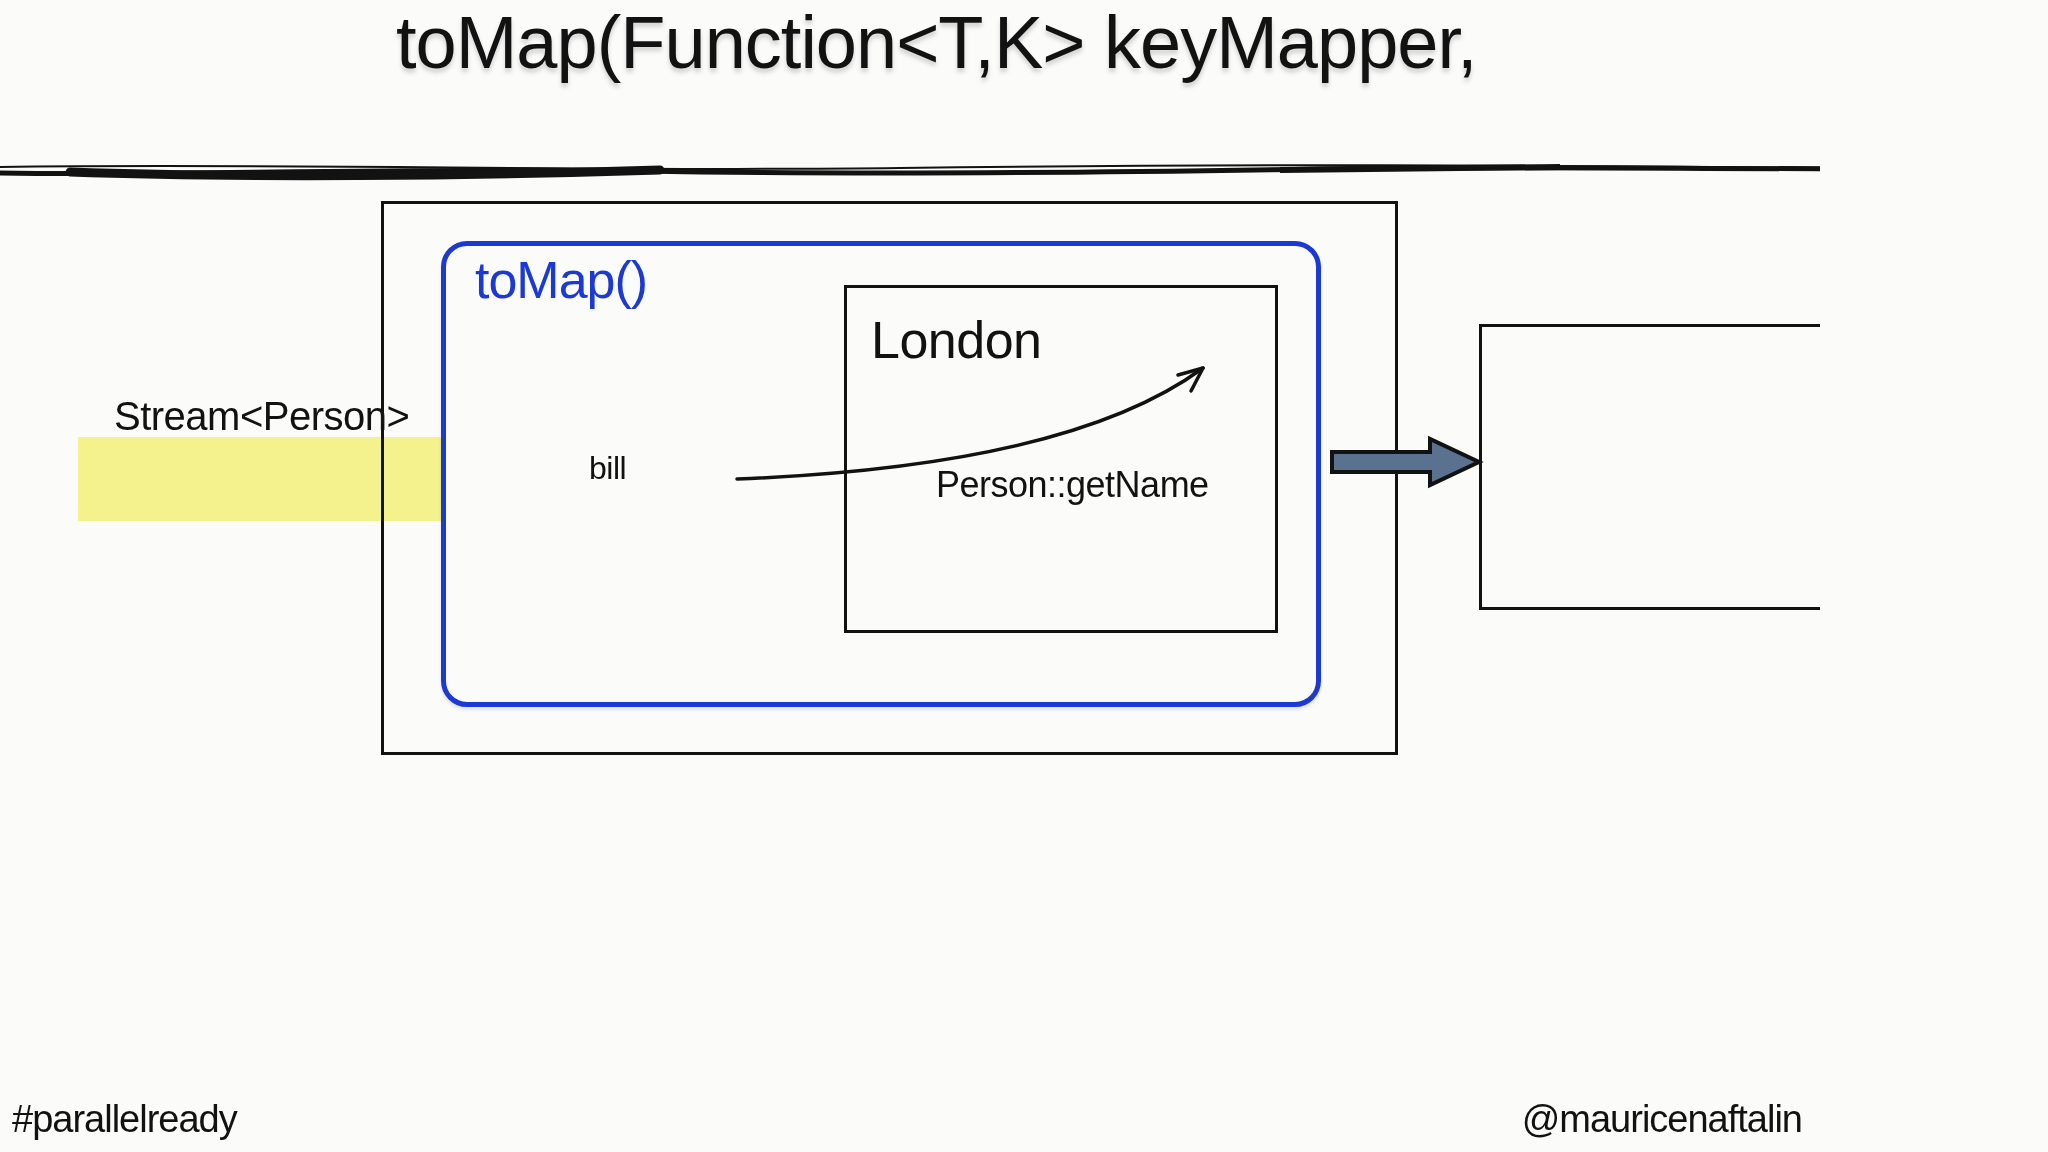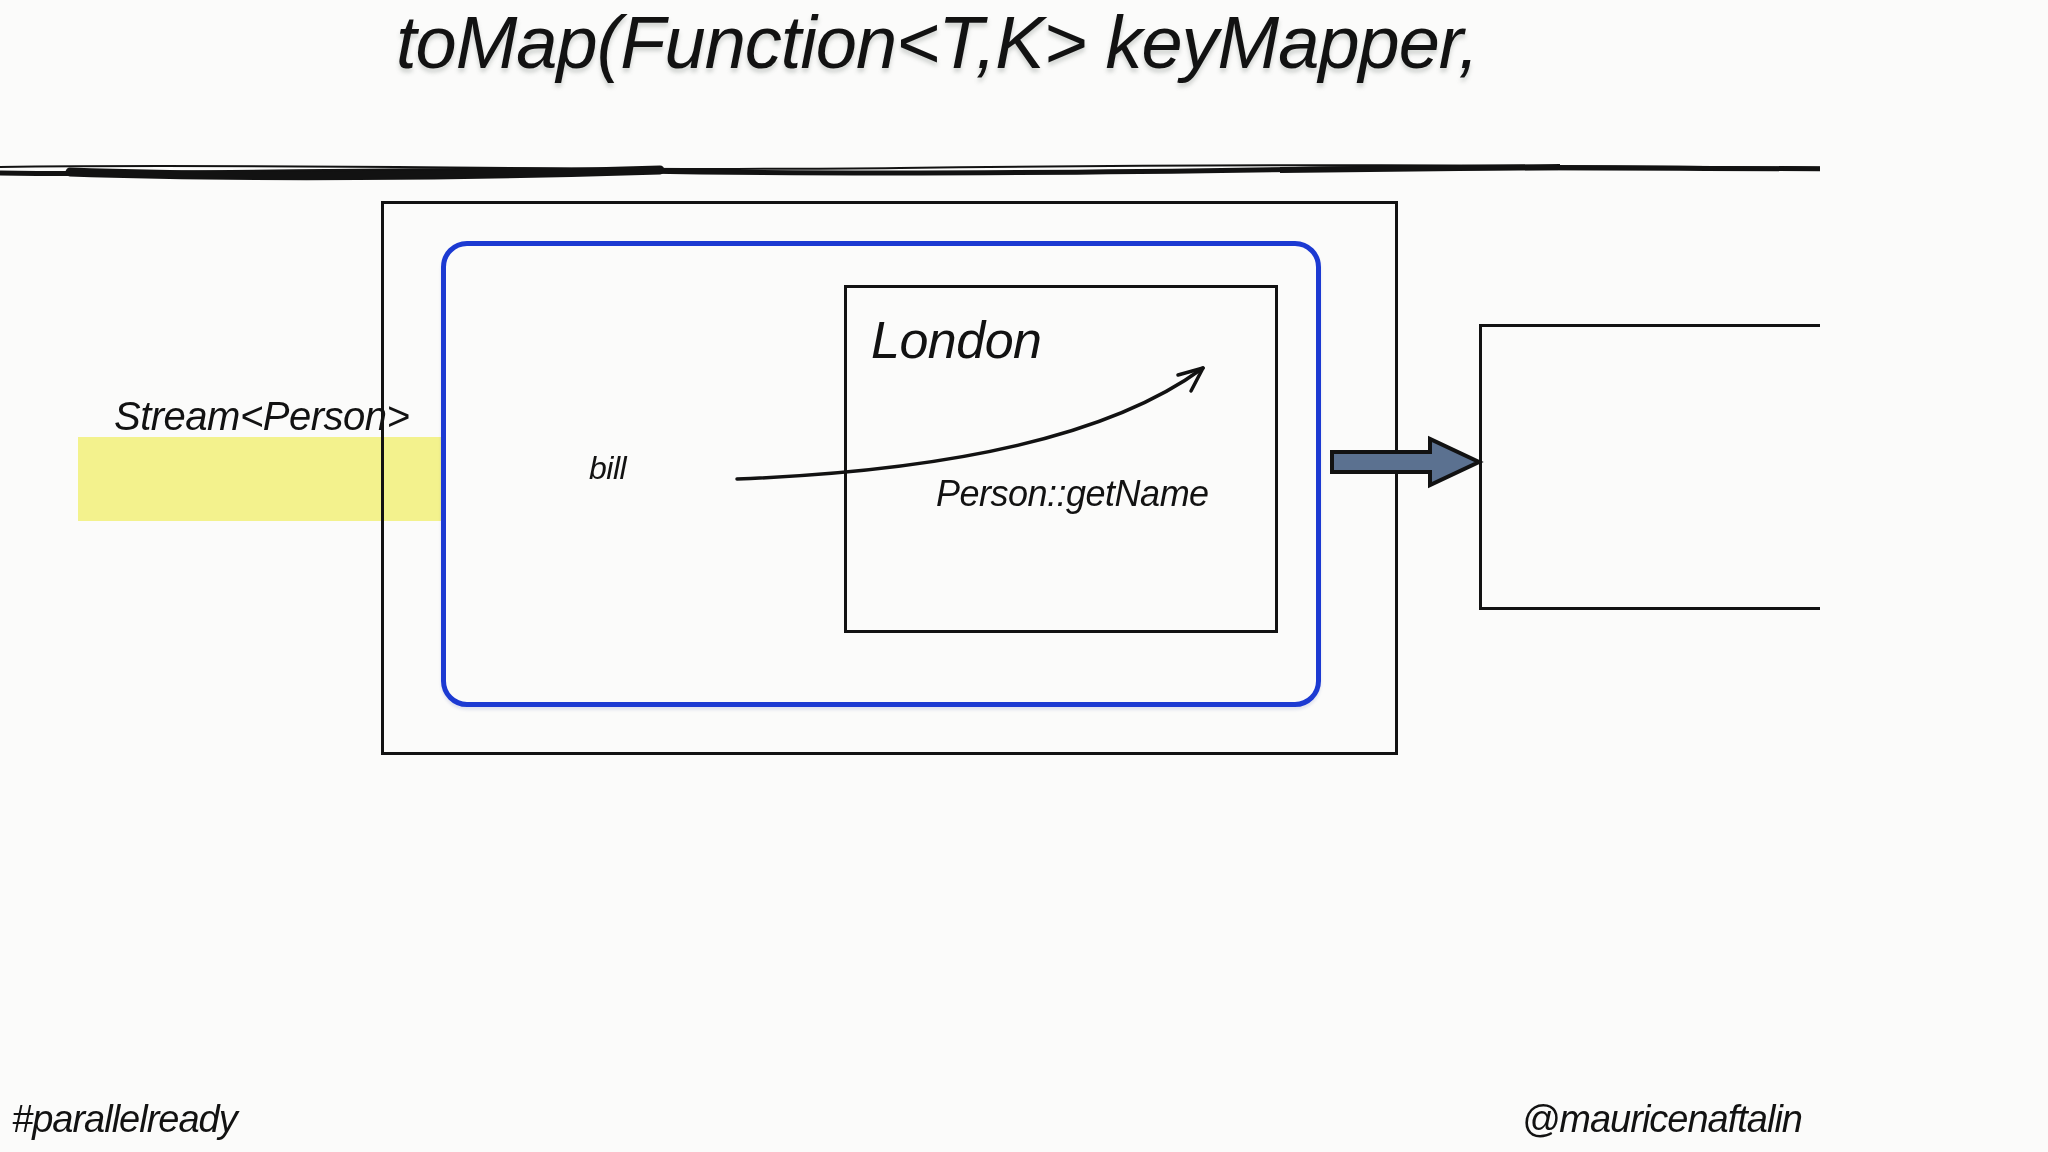--- a/index.html
+++ b/index.html
@@ -11,21 +11,21 @@
   }
   *{margin:0;padding:0;box-sizing:border-box;}
   html,body{margin:0;padding:0;}
   body{
     width:2048px;height:1152px;
     background:var(--background);
     font-family:"Liberation Sans", sans-serif;
     color:var(--ink);
     overflow:hidden;
   }
-  .slide{position:relative;width:1820px;height:1152px;overflow:hidden;font-style:italic;}
+  .slide{position:relative;width:1820px;height:1152px;overflow:hidden;}
 
   
   .title-line{
     position:absolute;
     font-size:74px;
     line-height:1.05;
     letter-spacing:-1px;
     color:var(--ink);
     text-shadow:0 4px 4px rgba(110,120,114,0.30);
     white-space:nowrap;
@@ -64,21 +64,21 @@
     position:absolute;left:1479px;top:324px;width:492px;height:286px;
     border:3px solid var(--ink);background:transparent;z-index:2;
   }
 
   
   .lbl{position:absolute;white-space:nowrap;z-index:7;color:var(--ink);letter-spacing:-0.5px;}
   .lbl-stream{left:93px;top:394px;font-size:40px;margin-left:21px;}
   .lbl-tomap{left:475px;top:250px;font-size:52px;color:var(--accent-blue);letter-spacing:-1px;}
   .lbl-london{left:871px;top:310px;font-size:52px;}
   .lbl-bill{left:589px;top:450px;font-size:32px;}
-  .lbl-mapper{left:936px;top:464px;font-size:36px;margin-top:9px;}
+  .lbl-mapper{left:936px;top:464px;font-size:36px;}
   .lbl-map{left:1479px;top:268px;width:492px;text-align:center;font-size:42px;}
 
   
   .footer-text{position:absolute;top:1098px;font-size:38px;letter-spacing:-1px;color:var(--ink);z-index:7;white-space:nowrap;}
   .footer-left{left:12px;}
   .footer-right{right:18px;text-align:right;}
 </style>
 </head>
 <body>
 
@@ -106,20 +106,21 @@
     <g>
       <path class="ink-stroke" d="M737,479 Q1070,466 1203,368" stroke-width="3.5" stroke-linecap="round"></path>
       <polyline class="ink-stroke" points="1178,375 1203,368 1191,391" stroke-width="3.5" stroke-linecap="round" stroke-linejoin="round"></polyline>
     </g>
     <g>
       <polygon class="block-arrow" points="1332,452 1430,452 1430,439 1479,462 1430,485 1430,472 1332,472"></polygon>
     </g>
   </svg>
 
   <div class="lbl lbl-stream">Stream&lt;Person&gt;</div>
+  <div class="lbl lbl-tomap">toMap()</div>
   <div class="lbl lbl-london">London</div>
   <div class="lbl lbl-bill">bill</div>
   <div class="lbl lbl-mapper">Person::getName</div>
 
   <div class="footer-text footer-left">#parallelready</div>
   <div class="footer-text footer-right">@mauricenaftalin</div>
 
 </div>
 
 </body></html>

